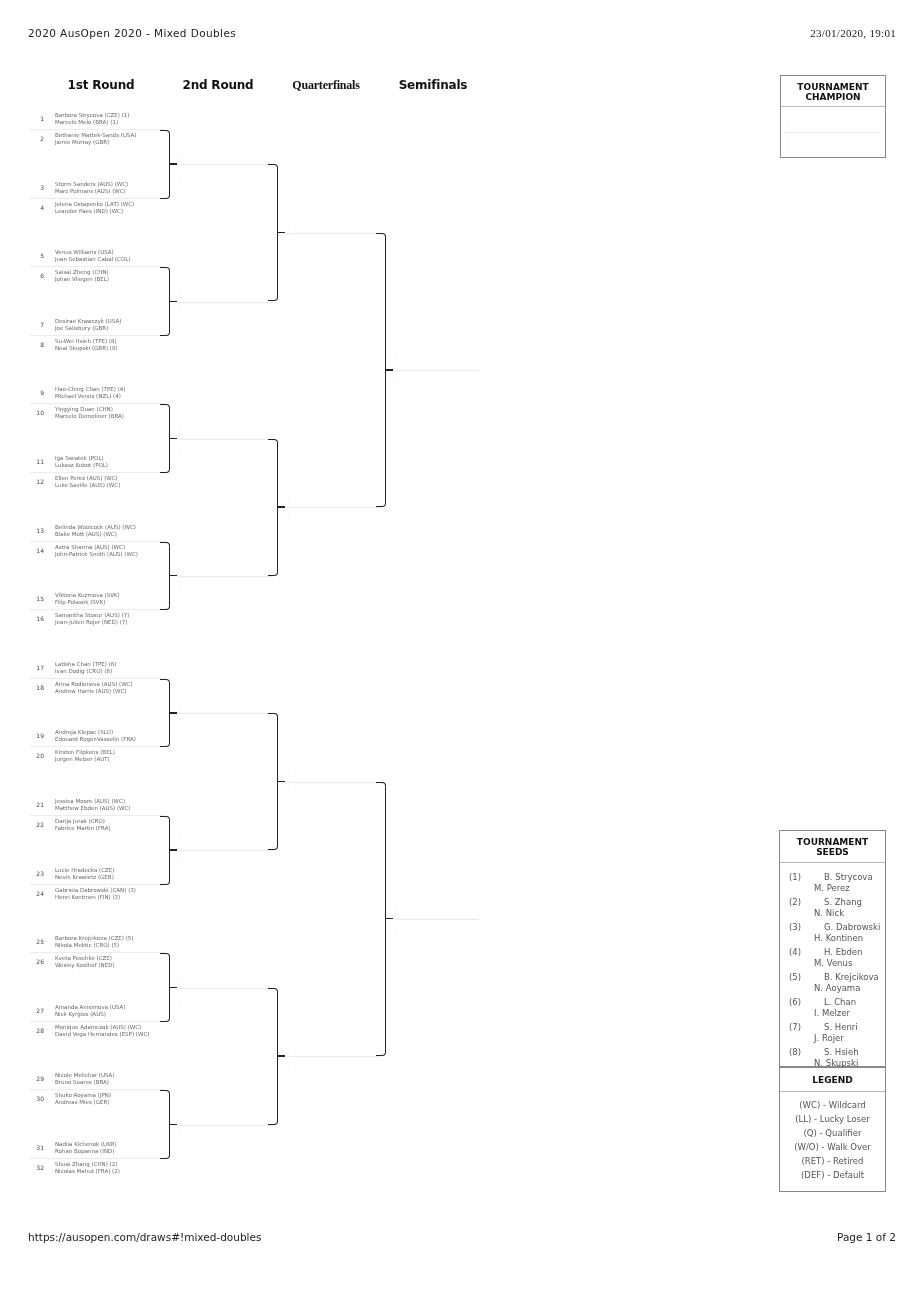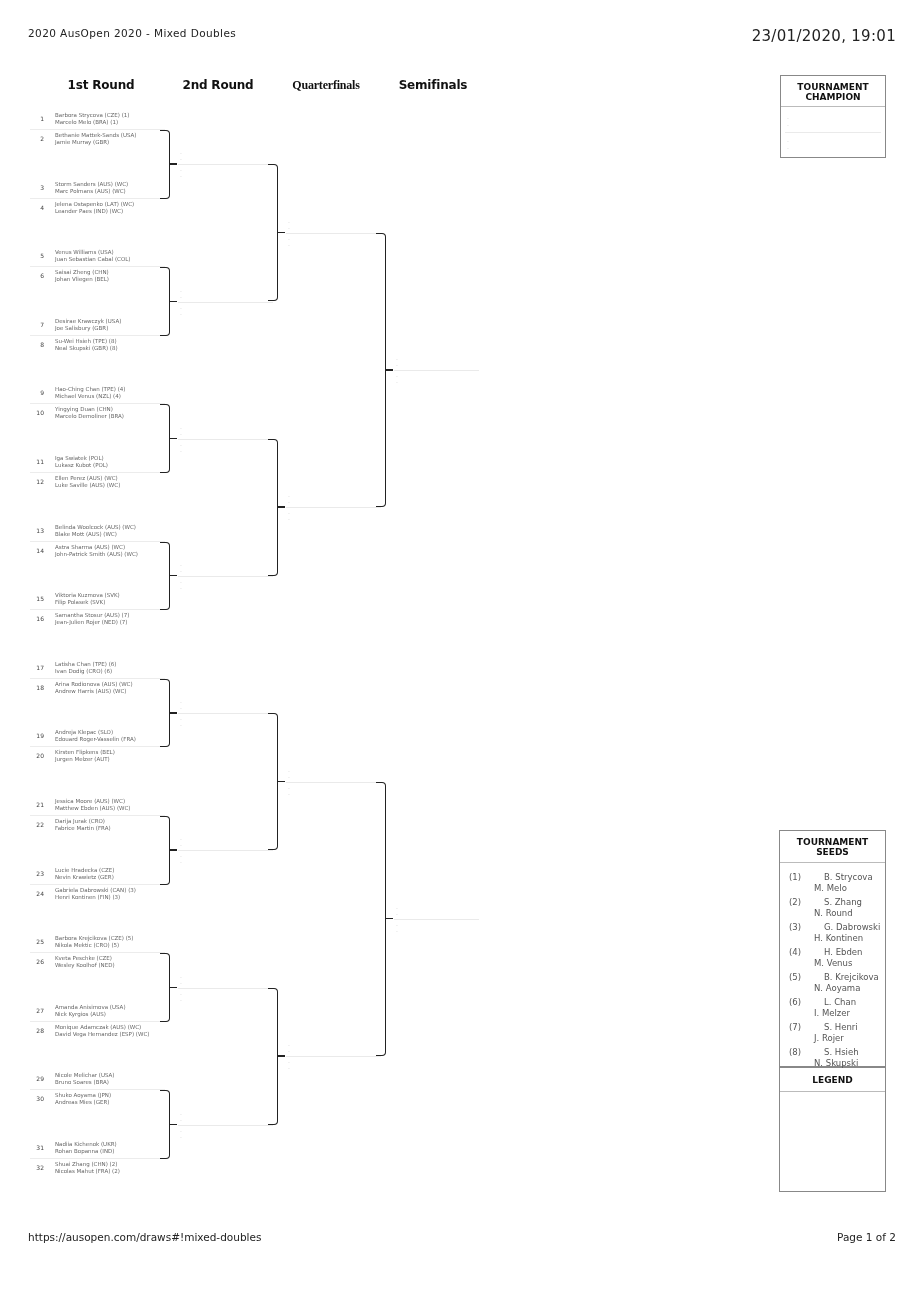--- a/index.html
+++ b/index.html
@@ -1,18 +1,18 @@
 <!DOCTYPE html>
 <html><head>
 <meta charset="utf-8">
 <style>
   * { box-sizing: border-box; margin: 0; padding: 0; }
   body { width: 924px; height: 1308px; background: #ffffff; position: relative; font-family: "DejaVu Sans", sans-serif; color: #333; overflow: hidden; }
   .hdr-title { position: absolute; left: 28px; top: 27px; font-size: 10.5px; letter-spacing: 0.4px; color: #222; }
-  .hdr-date { position: absolute; right: 28px; top: 27px; font-size: 15px; letter-spacing: 0.3px; color: #222; }
+  .hdr-date { position: absolute; right: 28px; top: 27px; font-size: 11px; letter-spacing: 0.3px; color: #222; font-family: Liberation Serif, serif; }
   .round-hdr { position: absolute; top: 78px; font-size: 12px; font-weight: bold; color: #111; text-align: center; width: 110px; letter-spacing: -0.2px; }
   .match { position: absolute; left: 30px; width: 135px; }
   .entry { position: relative; height: 19px; }
   .entry .num { position: absolute; left: 0; top: 5px; font-size: 6px; color: #444; width: 14px; text-align: right; }
   .entry .p { position: absolute; left: 25px; font-size: 5.5px; color: #666; white-space: nowrap; line-height: 7px; }
   .entry .p1 { top: 2px; }
   .entry .p2 { top: 9px; }
   .entry.bottom { border-top: 1px solid #ececec; }
   .bracket { position: absolute; border: 1.6px solid #222; border-left: none; border-radius: 0 4px 4px 0; }
   .tick { position: absolute; height: 1.6px; background: #222; width: 8px; }
@@ -349,26 +349,26 @@
 
 <div class="panel" style="left:779px; top:830px; width:107px; height:362px;">
   <div class="panel-hdr" style="padding:6px 0 5px 0;">
     <div>TOURNAMENT</div>
     <div>SEEDS</div>
   </div>
   <div id="seeds-list" style="padding-top:6px; height:205px; border-bottom:2px solid #888;">
       <div class="seed-row">
         <span class="sn">(1)</span>
         <span class="a">B. Strycova</span>
-        <span class="b">M. Melo</span>
+        <span class="b">M. Perez</span>
       </div>
       <div class="seed-row">
         <span class="sn">(2)</span>
         <span class="a">S. Zhang</span>
-        <span class="b">N. Round</span>
+        <span class="b">N. Nick</span>
       </div>
       <div class="seed-row">
         <span class="sn">(3)</span>
         <span class="a">G. Dabrowski</span>
         <span class="b">H. Kontinen</span>
       </div>
       <div class="seed-row">
         <span class="sn">(4)</span>
         <span class="a">H. Ebden</span>
         <span class="b">M. Venus</span>
@@ -388,16 +388,24 @@
         <span class="a">S. Henri</span>
         <span class="b">J. Rojer</span>
       </div>
       <div class="seed-row">
         <span class="sn">(8)</span>
         <span class="a">S. Hsieh</span>
         <span class="b">N. Skupski</span>
       </div>
     </div>
   <div class="panel-hdr" style="padding:7px 0 6px 0;">LEGEND</div>
+  <div id="legend-list" style="padding-top:6px;">
+      <div class="legend-row">(WC) - Wildcard</div>
+      <div class="legend-row">(LL) - Lucky Loser</div>
+      <div class="legend-row">(Q) - Qualifier</div>
+      <div class="legend-row">(W/O) - Walk Over</div>
+      <div class="legend-row">(RET) - Retired</div>
+      <div class="legend-row">(DEF) - Default</div>
+    </div>
 </div>
 
 <div class="foot-url">https://ausopen.com/draws#!mixed-doubles</div>
 <div class="foot-page">Page 1 of 2</div>
 
 </body></html>

